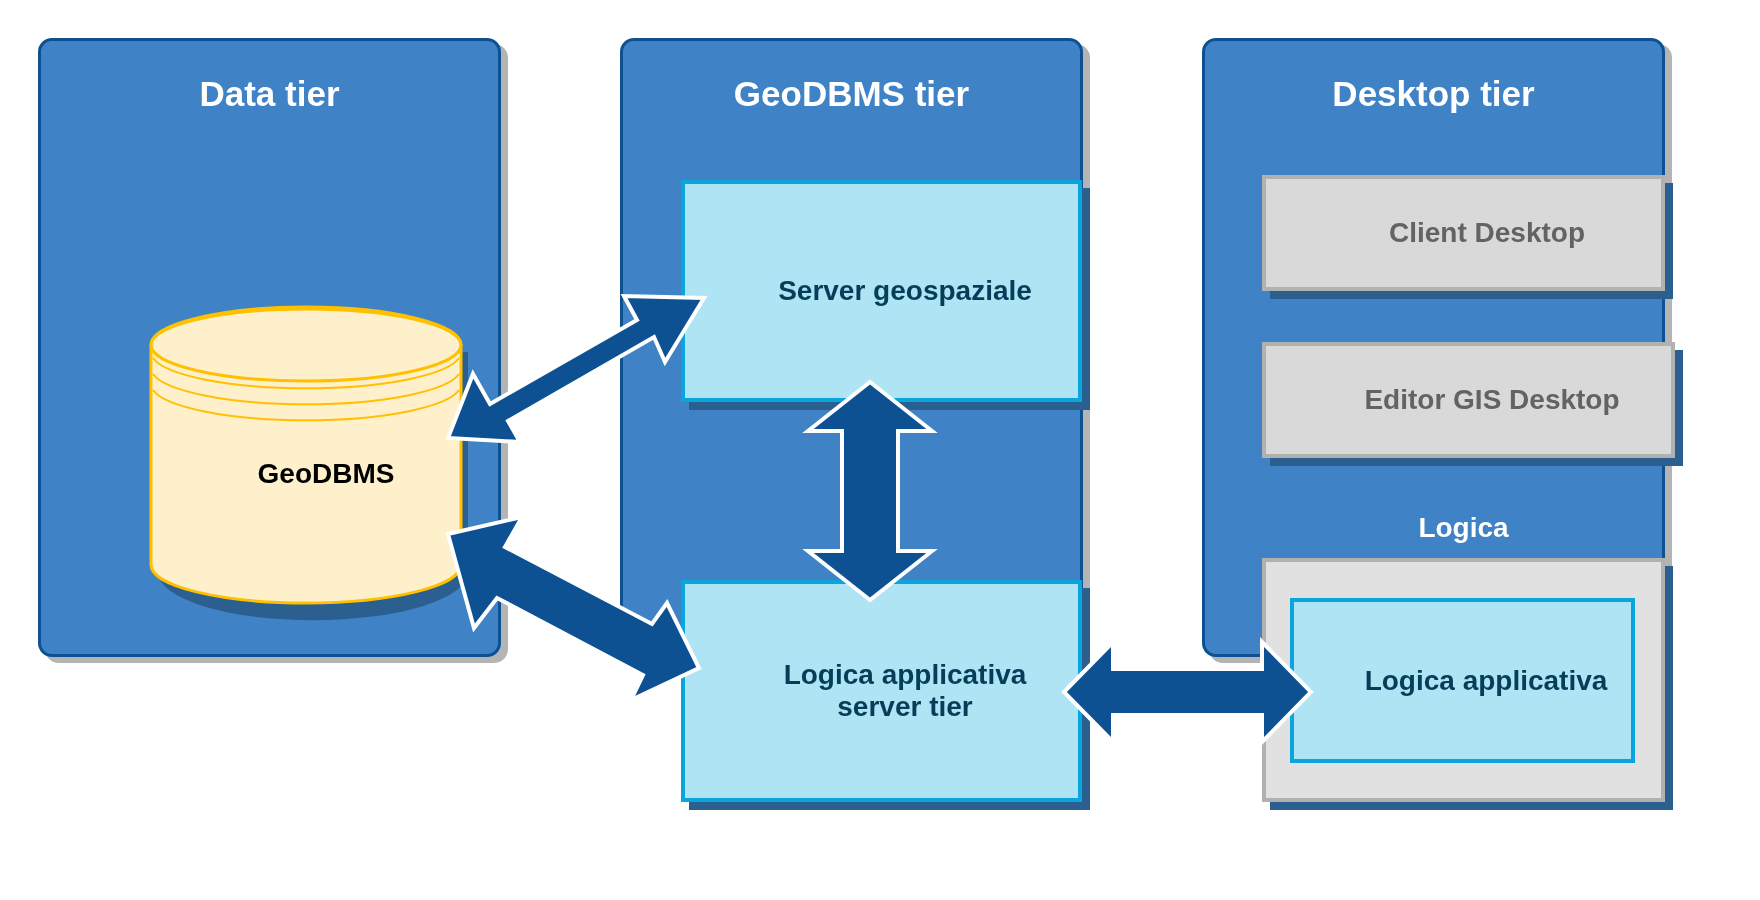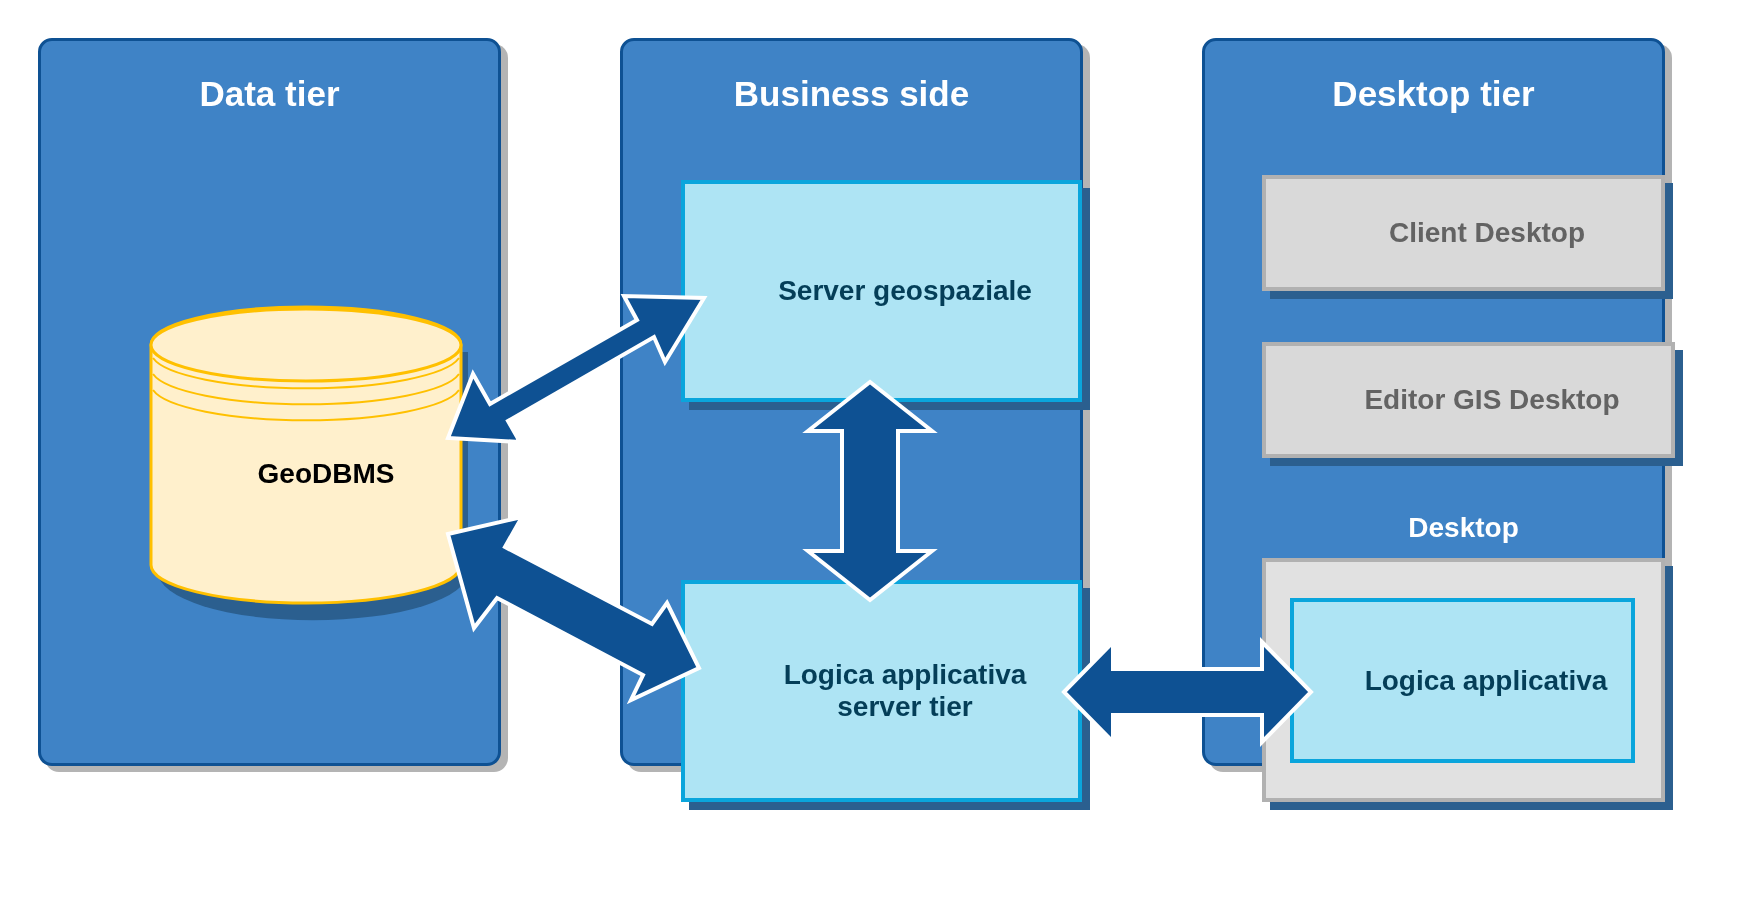--- a/index.html
+++ b/index.html
@@ -1,18 +1,18 @@
 <!DOCTYPE html>
 <html><head>
 <meta charset="utf-8">
 <style>
   html, body { margin: 0; padding: 0; background: #ffffff; }
   body { width: 1760px; height: 900px; position: relative; overflow: hidden;
          font-family: "Liberation Sans", sans-serif; }
-  .tier { position: absolute; top: 38px; width: 463px; height: 728px;
+  .tier { position: absolute; top: 38px; width: 463px; height: 619px;
           background: #3f83c6; border: 3px solid #0e5193; border-radius: 14px;
           box-shadow: 7px 6px 0 #b4b4b4; box-sizing: border-box; }
   .tier-title { position: absolute; top: 33px; left: 0; right: 0; text-align: center;
                 color: #ffffff; font-weight: bold; font-size: 35px; }
   .box { position: absolute; box-sizing: border-box; display: flex; align-items: center;
          justify-content: center; text-align: center; font-weight: bold; padding-left: 47px; }
   .box.cyan { background: #aee4f4; border: 4px solid #0aa5dc; color: #043e58;
               box-shadow: 8px 8px 0 #2b5f8f; font-size: 28px; line-height: 32px; justify-content: center; }
   .box.grey { background: #d9d9d9; border: 4px solid #b1b1b1; color: #636363;
               box-shadow: 8px 8px 0 #2b5f8f; font-size: 28px; }
@@ -25,21 +25,21 @@
   .db-text { position: absolute; left: 150px; top: 458px; width: 310px; text-align: center;
              font-weight: bold; font-size: 28px; color: #000000; padding-left: 21px; }
 </style>
 </head>
 <body>
 
 <div class="tier" style="left:38px;">
   <div class="tier-title">Data tier</div>
 </div>
 <div class="tier" style="left:620px;">
-  <div class="tier-title">Business side</div>
+  <div class="tier-title">GeoDBMS tier</div>
 </div>
 <div class="tier" style="left:1202px;">
   <div class="tier-title">Desktop tier</div>
 </div>
 
 <svg class="overlay">
 
   <path d="M158,352 L158,572 A122,38 0 0 0 468,572 L468,352 Z" fill="#2b5f8f"></path>
 
   <path d="M151,345 L151,565 A155,38 0 0 0 461,565 L461,345 A155,38 0 0 0 151,345 Z" fill="#fff0cc" stroke="#ffc000" stroke-width="3"></path>
@@ -57,21 +57,21 @@
   <span>Logica applicativa</span>
   <span>server tier</span>
 </div>
 
 <div class="box grey" style="left:1262px; top:175px; width:403px; height:116px;">
   <span>Client Desktop</span>
 </div>
 <div class="box grey" style="left:1262px; top:342px; width:413px; height:116px;">
   <span>Editor GIS Desktop</span>
 </div>
-<div class="label-white" style="left:1262px; top:512px; width:403px;">Desktop</div>
+<div class="label-white" style="left:1262px; top:512px; width:403px;">Logica</div>
 <div class="box browser" style="left:1262px; top:558px; width:403px; height:244px;"></div>
 <div class="box cyan" style="left:1290px; top:598px; width:345px; height:165px; flex-direction:column; box-shadow:none;">
   <span>Logica applicativa</span>
 </div>
 
 <svg class="overlay">
 
   <polygon class="arrow" points="448,438 473,374 490,404 637,320 624,296 704,298 665,362 654,337 508,421 520,442"></polygon>
 
   <polygon class="arrow" points="448,534 522,517 505,547 652,624 667,603 699,668 631,700 643,675 497,598 474,628"></polygon>

